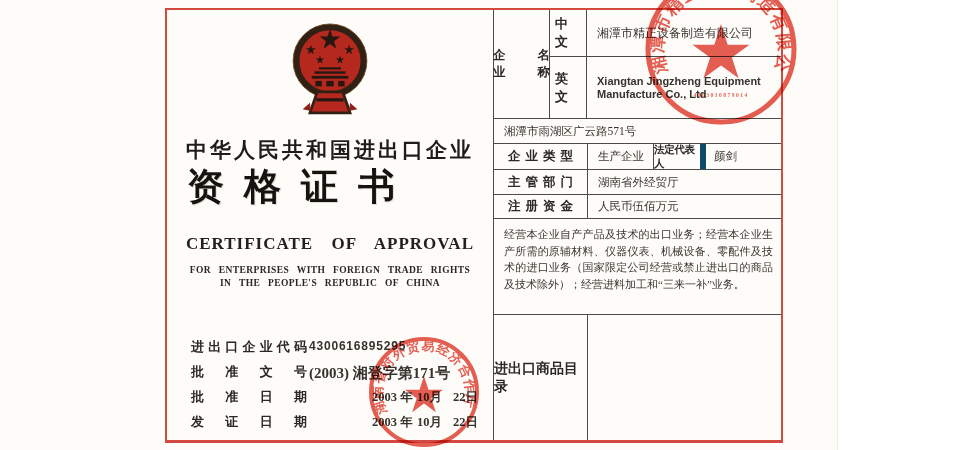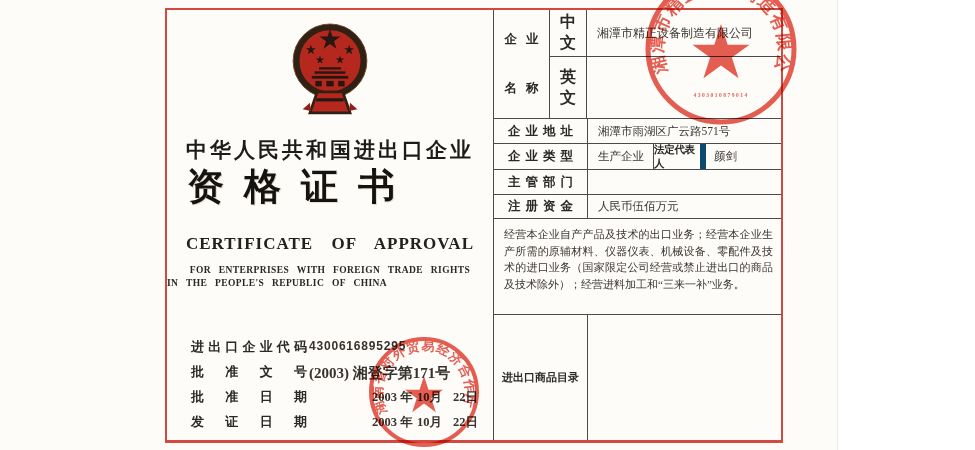--- a/index.html
+++ b/index.html
@@ -18,49 +18,49 @@
   .emblem { position:absolute; left:122px; top:8px; }
   .t1 { position:absolute; left:0; top:126px; width:100%; text-align:center;
         font-size:21px; font-weight:bold; letter-spacing:3px; color:#1e1c1a; }
   .t2 { position:absolute; left:0; top:152px; width:100%; 
         font-size:37px; font-weight:bold; letter-spacing:20px; text-indent:20px; color:#151310;
         text-shadow:1px 1px 0 #7a5a3a33; }
   .et { position:absolute; left:0; top:224px; width:100%; text-align:center;
         font-size:17px; font-weight:bold; letter-spacing:1px; word-spacing:13px; color:#232120; }
   .es1 { position:absolute; left:0; top:255px; width:100%; text-align:center;
          font-size:9.5px; font-weight:bold; letter-spacing:.4px; word-spacing:5px; color:#2a2826; }
-  .es2 { position:absolute; left:0; top:268px; width:100%; 
+  .es2 { position:absolute; left:0; top:268px; width:100%; text-align:center;
          font-size:9.5px; font-weight:bold; letter-spacing:.4px; word-spacing:5px; color:#2a2826; }
   .fieldrow { position:absolute; left:24px; right:4px; height:22px; font-size:13px; }
   .flabel { display:inline-block; width:116px; font-weight:bold;
             text-align:justify; text-align-last:justify; color:#2b2926; }
   .fval { position:absolute; left:118px; top:1px; font-weight:bold; font-size:15px; color:#38322e; }
   .fval.code { font-family:"Liberation Sans", sans-serif; font-size:12px; letter-spacing:.8px; }
   .dpart { position:absolute; top:1px; font-weight:bold; font-size:12.5px; color:#38322e; }
 
   
   .right-panel { flex:1; border-left:1px solid #4b4b4b; display:flex; flex-direction:column; }
   .trow { display:flex; border-bottom:1px solid #4b4b4b; flex:none; }
   .cell { display:flex; align-items:center; }
   .lbl { justify-content:center; font-weight:bold; font-size:12.5px; color:#2b2926;
          border-right:1px solid #4b4b4b; }
   .lbl .spread { width:70%; text-align:justify; text-align-last:justify; }
   .label-col { width:94px; flex:none; }
   .val { flex:1; padding-left:10px; font-size:11.5px; color:#3a3430; }
 
   .company-block { height:109px; border-bottom:1px solid #4b4b4b; display:flex; }
   .company-label { width:56px; flex:none; border-right:1px solid #4b4b4b;
-                   display:flex; flex-direction:column; align-items:center; justify-content:center;
+                   display:flex; flex-direction:row; align-items:center; justify-content:center;
                    gap:32px; font-weight:bold; font-size:12.5px; color:#2b2926; }
   .company-label span { width:34px; text-align:justify; text-align-last:justify; }
   .company-right { flex:1; display:flex; flex-direction:column; }
   .crow { display:flex; flex:none; }
   .crow.cn { height:47px; border-bottom:1px solid #4b4b4b; }
   .crow.en { flex:1; }
-  .sub-col { width:37px; flex:none; justify-content:flex-end; font-weight:bold; font-size:16px;
+  .sub-col { width:37px; flex:none; justify-content:center; font-weight:bold; font-size:13px;
              border-right:1px solid #4b4b4b; color:#2b2926; }
   .sub-col span { width:26px; text-align:justify; text-align-last:justify; }
   .en-name { font-family:"Liberation Sans", sans-serif; font-weight:bold; font-size:11px;
              line-height:13px; color:#36332f; }
 
   .r3 { height:25px; } .r4 { height:26px; } .r5 { height:25px; } .r6 { height:24px; }
   .r7 { height:96px; } .r8 { flex:1; border-bottom:none; }
   .type-val { width:66px; flex:none; border-right:1px solid #4b4b4b; }
   .rep-lbl { width:52px; flex:none; justify-content:center; font-weight:bold; font-size:10.5px;
              border-right:6px solid #0c4a6e; color:#2b2926; letter-spacing:-.3px; }
@@ -143,59 +143,63 @@
           <div class="crow cn">
             <div class="cell sub-col">
                 <span>中 文</span>
               </div>
             <div class="cell val" style="font-size:12px">湘潭市精正设备制造有限公司</div>
           </div>
           <div class="crow en">
             <div class="cell sub-col">
                 <span>英 文</span>
               </div>
+            <div class="cell val">
+              <div class="en-name">
+                <div>Xiangtan Jingzheng Equipment</div>
+                <div>Manufacture Co., Ltd</div>
+              </div>
+            </div>
           </div>
         </div>
       </div>
 
       <div class="trow r3">
-        <div class="cell lbl label-col">
-            <span class="spread">企 业 地 址</span>
-          </div>
         <div class="cell val">湘潭市雨湖区广云路571号</div>
       </div>
 
       <div class="trow r4">
         <div class="cell lbl label-col">
             <span class="spread">企 业 类 型</span>
           </div>
         <div class="cell val type-val">生产企业</div>
         <div class="cell rep-lbl">法定代表人</div>
         <div class="cell rep-val">颜剑</div>
       </div>
 
       <div class="trow r5">
         <div class="cell lbl label-col">
             <span class="spread">主 管 部 门</span>
           </div>
+        <div class="cell val">湖南省外经贸厅</div>
       </div>
 
       <div class="trow r6">
         <div class="cell lbl label-col">
             <span class="spread">注 册 资 金</span>
           </div>
         <div class="cell val">人民币伍佰万元</div>
       </div>
 
       <div class="trow r7">
         <div class="cell val scope-val">经营本企业自产产品及技术的出口业务；经营本企业生产所需的原辅材料、仪器仪表、机械设备、零配件及技术的进口业务（国家限定公司经营或禁止进出口的商品及技术除外）；经营进料加工和“三来一补”业务。</div>
       </div>
 
       <div class="trow r8">
-        <div class="cell lbl label-col" style="font-size:11px">进出口商品目录</div>
+        <div class="cell lbl label-col" style="font-size:14px">进出口商品目录</div>
         <div class="cell val"></div>
       </div>
     </div>
   </div>
 
   <svg class="stamp" style="left:642px; top:-30px" width="158" height="158" viewBox="0 0 158 158">
     <circle cx="79" cy="79" r="73" fill="none" stroke="#e03a2c" stroke-width="5"></circle>
     <defs>
       <path id="arcCompany" d="M 26.4,103.5 A 58,58 0 1 1 131.6,103.5" fill="none"></path>
     </defs>

